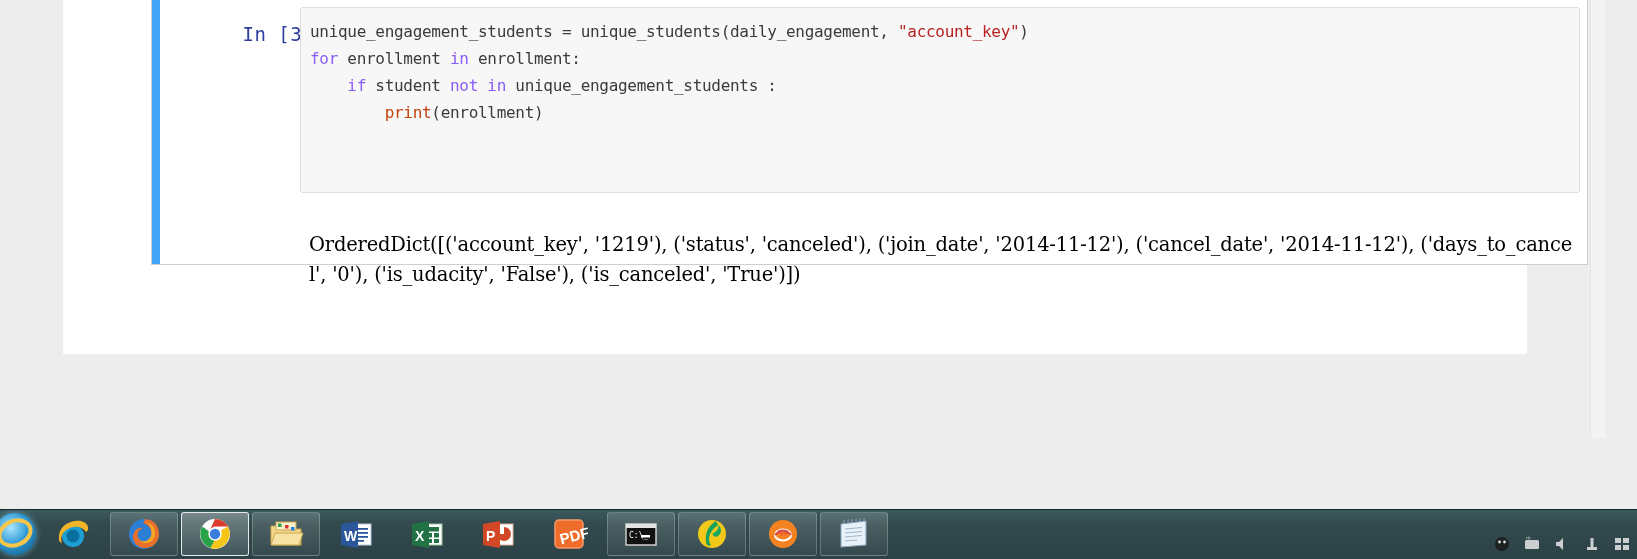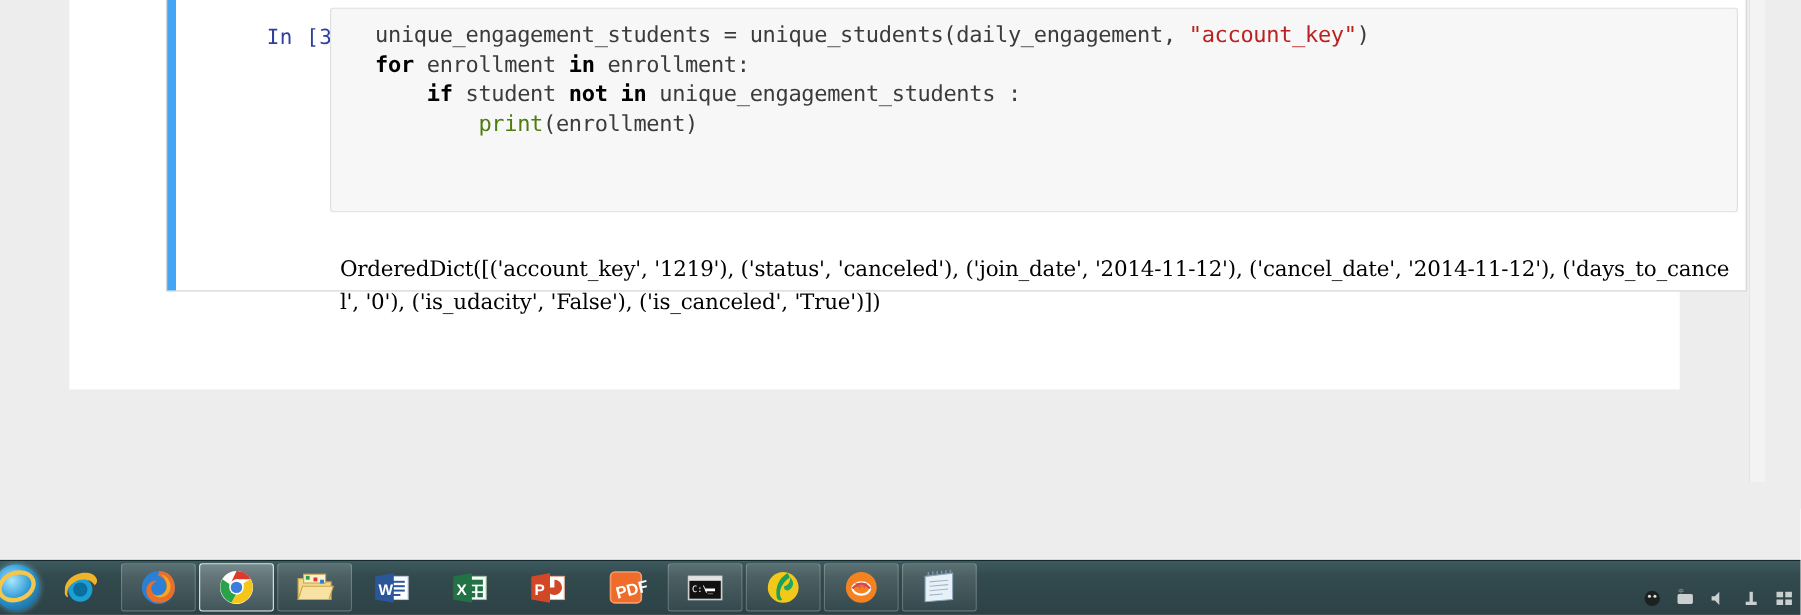--- a/index.html
+++ b/index.html
@@ -84,29 +84,28 @@
     width: 1280px;
     height: 186px;
     background: #f7f7f7;
     border: 1px solid #dfdfdf;
     border-radius: 3px;
     box-sizing: border-box;
     padding: 10px 0 0 9px;
   }
   .code-line {
     font-family: "DejaVu Sans Mono", "Liberation Mono", monospace;
-    font-size: 20px;
+    font-size: 16px;
     line-height: 27px;
     color: #3b3b3b;
     white-space: pre;
     letter-spacing: -0.3px;
-    margin-left: 31px;
-  }
-  .kw   { color: #000000; font-weight: bold; }
-  .bif  { color: #4d7c0f; }
+  }
+  .kw   { color: #8b5cf6; font-weight: normal; }
+  .bif  { color: #c2410c; }
   .str  { color: #ba2121; }
 
   
   #cell-output {
     position: absolute;
     left: 157px;
     top: 205px;
     width: 1265px;
     color: #000000;
     font-family: "DejaVu Serif", "Liberation Serif", serif;

